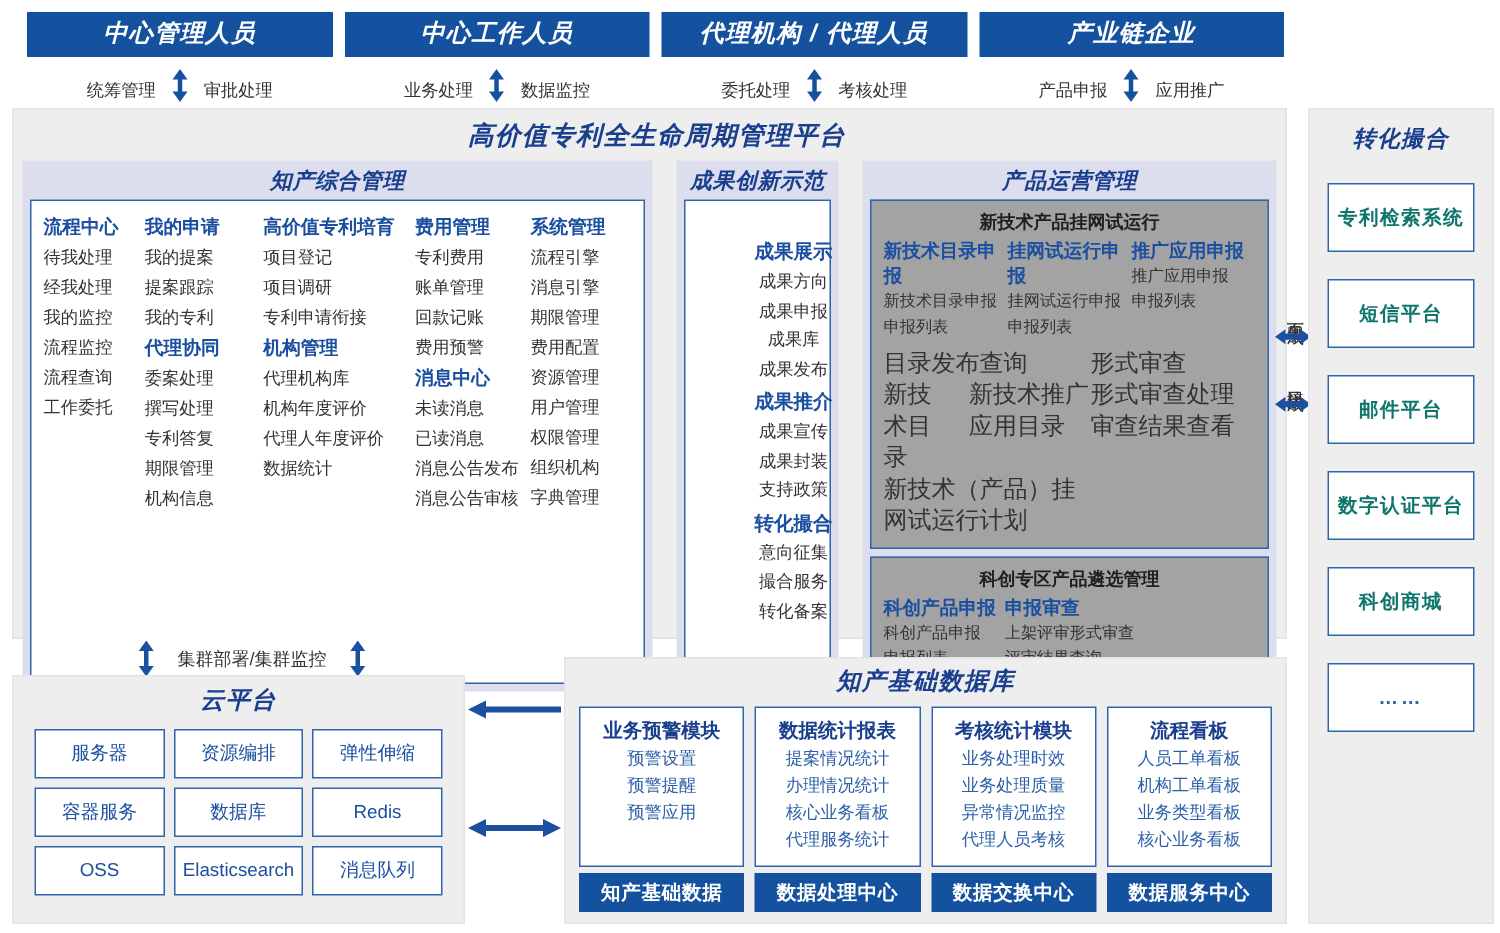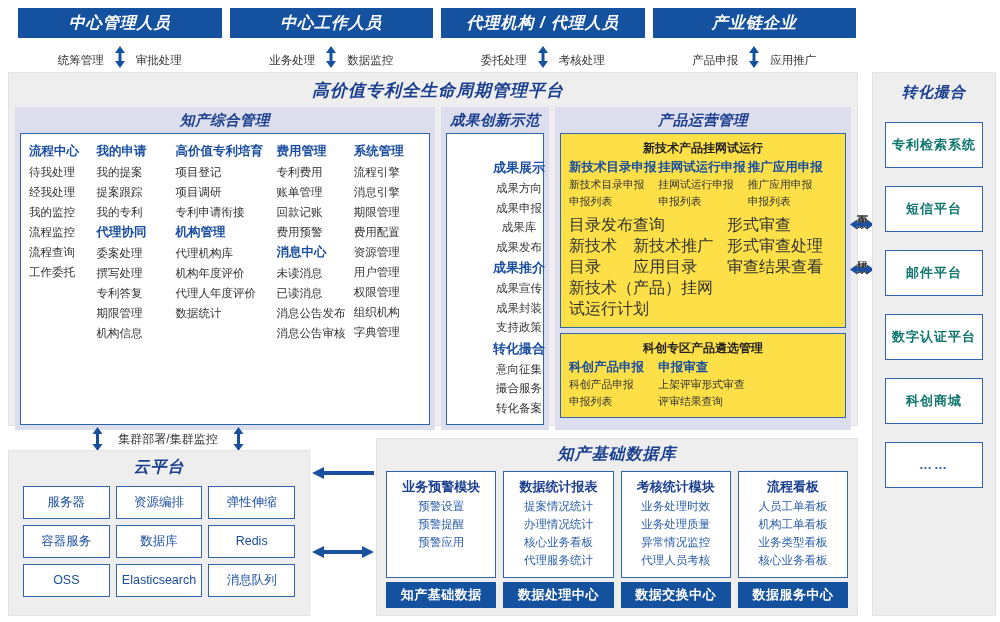--- a/index.html
+++ b/index.html
@@ -27,21 +27,21 @@
 
   
   .platform{
     position:absolute;left:8px;top:72px;width:848px;height:352px;
     background:#eeeeee;border:1px solid #e3e3e3;
   }
   .platform-title{
     text-align:center;font-size:17px;font-weight:bold;font-style:italic;
     color:#1b3f8f;letter-spacing:1px;padding-top:6px;height:24px;margin-left:10px;
   }
-  .platform-body{display:flex;gap:6px;padding:4px 6px 6px 6px;justify-content:space-between;}
+  .platform-body{display:flex;gap:16px;padding:4px 6px 6px 6px;justify-content:space-between;}
 
   .sect{background:#dcdeed;display:flex;flex-direction:column;}
   .sect-title{
     text-align:center;font-size:14.5px;font-weight:bold;font-style:italic;
     color:#1b3f8f;padding:4px 0 3px 0;letter-spacing:.5px;
   }
   .sect-inner{
     background:#ffffff;border:1.5px solid #2f63ab;margin:0 5px 5px 5px;flex:1;
   }
 
@@ -57,21 +57,21 @@
   .h{font-size:12.5px;font-weight:bold;color:#1b4fa0;line-height:21px;white-space:nowrap;}
   .i{font-size:11.5px;color:#333;line-height:20px;white-space:nowrap;}
 
   
   .centercol{display:flex;flex-direction:column;align-items:center;padding:23px 4px 6px 4px;margin-left:48px;}
   .centercol .h{line-height:22px;font-size:13px;}
   .centercol .i{line-height:19.5px;}
 
   
   .prod-inner{background:transparent;border:0;margin:0 5px 5px 5px;display:flex;flex-direction:column;gap:5px;flex:1;}
-  .box{border:1.5px solid #2f63ab;background:#fde047;padding:5px 8px 7px 8px;}
+  .box{border:1.5px solid #2f63ab;background:#a3a3a3;padding:5px 8px 7px 8px;}
   .box-h{text-align:center;font-size:12px;font-weight:bold;color:#1f1f1f;line-height:18px;margin-bottom:2px;}
   .grid3{display:flex;}
   .grid3 .g{flex:1;}
   .g .sh{font-size:12.5px;font-weight:bold;color:#1b4fa0;line-height:17px;}
   .g .si{font-size:10.8px;color:#333;line-height:17px;white-space:nowrap;}
   .row2{display:flex;margin-top:5px;}
   .row2 .left{flex:1;}
   .row2 .right{width:110px;}
   .inline{display:flex;gap:12px;}
 

